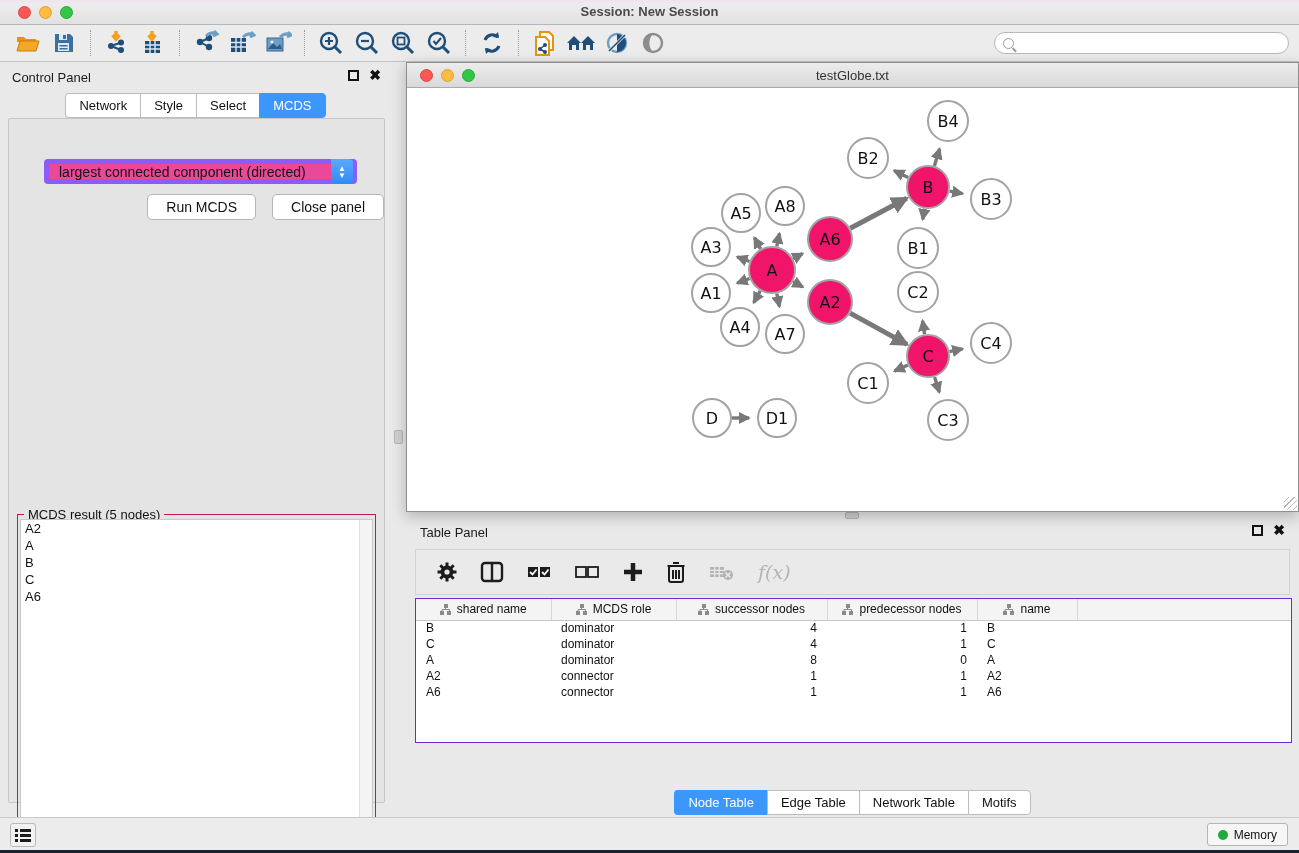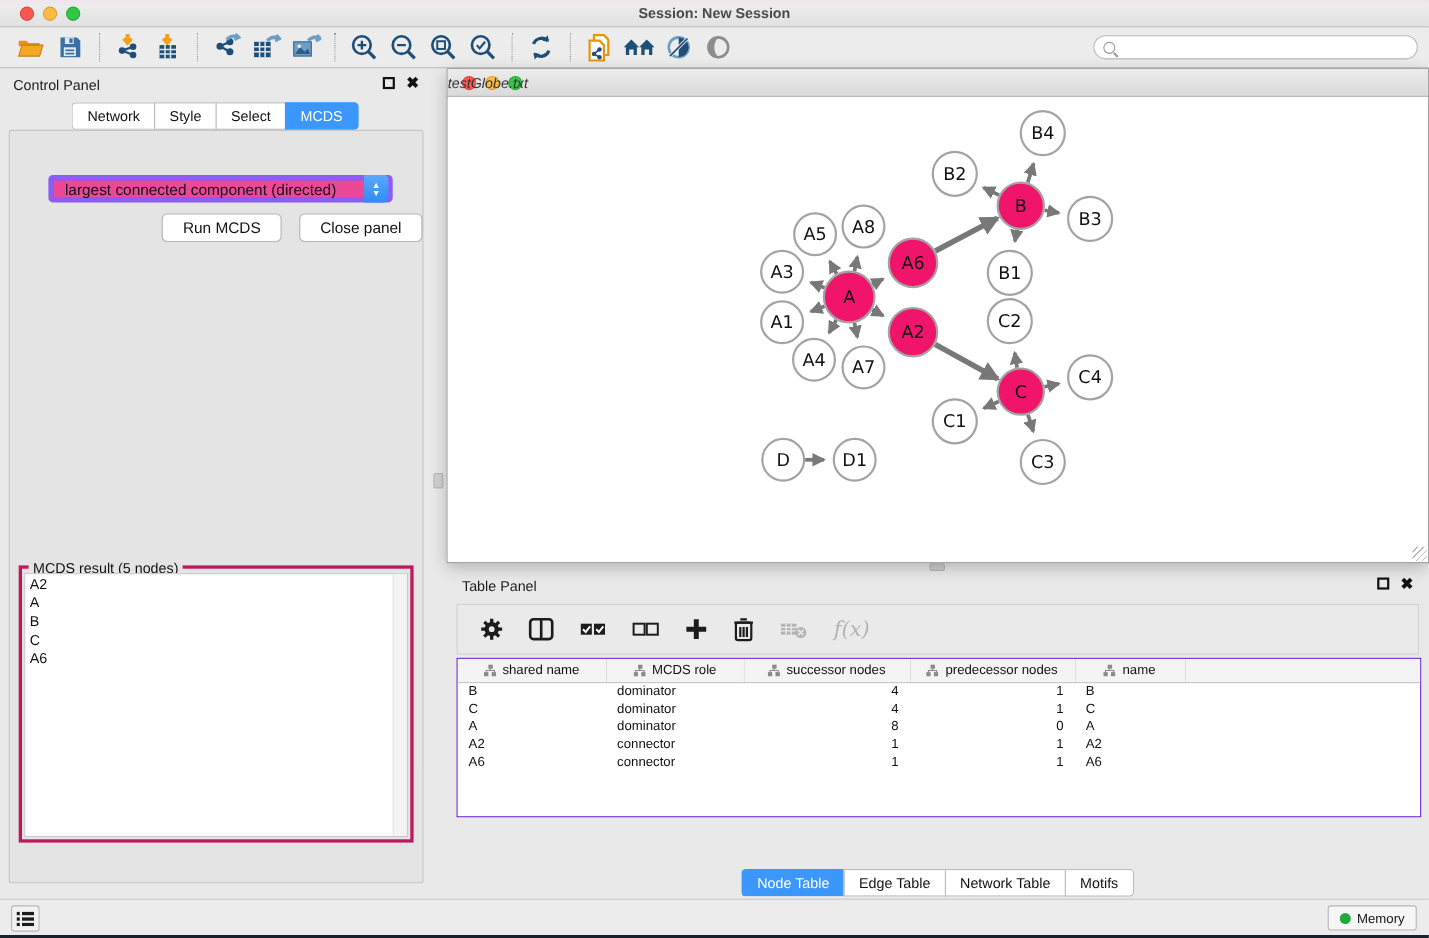--- a/index.html
+++ b/index.html
@@ -49,42 +49,42 @@
   .opt-label { margin-top:16px; text-align:center; font-size:14px; color:#111; }
   .combo { position:absolute; left:35px; top:40px; width:313px; height:25px; background:#ec4899;
     border:5px solid #8b5cf6; border-radius:4px; display:flex; align-items:center; }
   .combo-text { flex:1; font-size:14px; padding-left:10px; color:#111; white-space:nowrap; overflow:hidden; }
   .combo-btn { width:22px; height:25px; margin-right:-1px; background:linear-gradient(#5aa9fd,#2f8bf7);
     border-radius:0 4px 4px 0; color:#fff; font-size:8px; display:flex; flex-direction:column;
     align-items:center; justify-content:center; line-height:7px; }
   .btn-row { position:absolute; left:0; right:0; top:75px; display:flex; justify-content:flex-end; gap:16px; }
   .pbutton { background:#fff; border:1px solid #b5b5b5; border-radius:5px; font-size:14px;
     padding:4px 18px; color:#111; }
-  .groupbox { position:absolute; left:8px; top:395px; width:359px; height:252px;
-    border:3px solid #be185d; }
+  .groupbox { position:absolute; left:8px; top:395px; width:359px; height:338px;
+    border:1px solid #be185d; }
   .groupbox-label { position:absolute; left:6px; top:-8px; background:#e4e4e4; padding:0 4px;
     font-size:13px; color:#111; }
   .mcds-list { position:absolute; left:2px; top:4px; right:2px; bottom:2px; background:#fff;
     border:1px solid #c9c9c9; overflow:hidden; }
   .mcds-scroll { position:absolute; right:0; top:0; bottom:0; width:13px; background:#f4f4f4;
     border-left:1px solid #e2e2e2; }
   .mcds-item { font-size:13px; padding:1px 0 1px 4px; color:#111; line-height:15px; }
 
   
   .grip-v { position:absolute; left:394px; top:430px; width:9px; height:14px; background:#d0d0d0;
     border:1px solid #b5b5b5; border-radius:2px; }
   .grip-h { position:absolute; left:845px; top:512px; width:14px; height:7px; background:#d0d0d0;
     border:1px solid #b5b5b5; border-radius:2px; }
 
   
   .netwin { position:absolute; left:406px; top:62px; width:893px; height:450px; background:#fff;
     border:1px solid #8f8f8f; box-shadow:0 4px 14px rgba(0,0,0,.25); }
   .netwin-title { position:absolute; left:0; top:0; right:0; height:25px;
     background:linear-gradient(#ececec,#d9d9d9); border-bottom:1px solid #ababab; }
-  .netwin-title .title { position:absolute; left:0; right:0; top:5px; text-align:left; font-size:13px; color:#333;font-style:italic; }
+  .netwin-title .title { position:absolute; left:0; right:0; top:5px; text-align:center; font-size:13px; color:#333; }
   .netwin .lights { left:13px; top:6px; }
   .net-canvas { position:absolute; left:0; top:26px; right:0; bottom:0; background:#fff; overflow:hidden; }
   .resize-grip { position:absolute; right:1px; bottom:1px; width:13px; height:13px;
     background:repeating-linear-gradient(135deg, transparent 0 3px, #b9b9b9 3px 4px); }
 
   
   .tpanel { position:absolute; left:406px; top:520px; width:893px; height:296px; }
   .tpanel-head { position:absolute; left:14px; top:5px; font-size:13px; color:#1c1c1c; }
   .tpanel .panel-ctrl { right:14px; top:5px; }
   .t-toolbar { position:absolute; left:9px; top:29px; width:875px; height:46px; background:#eaeaea;

